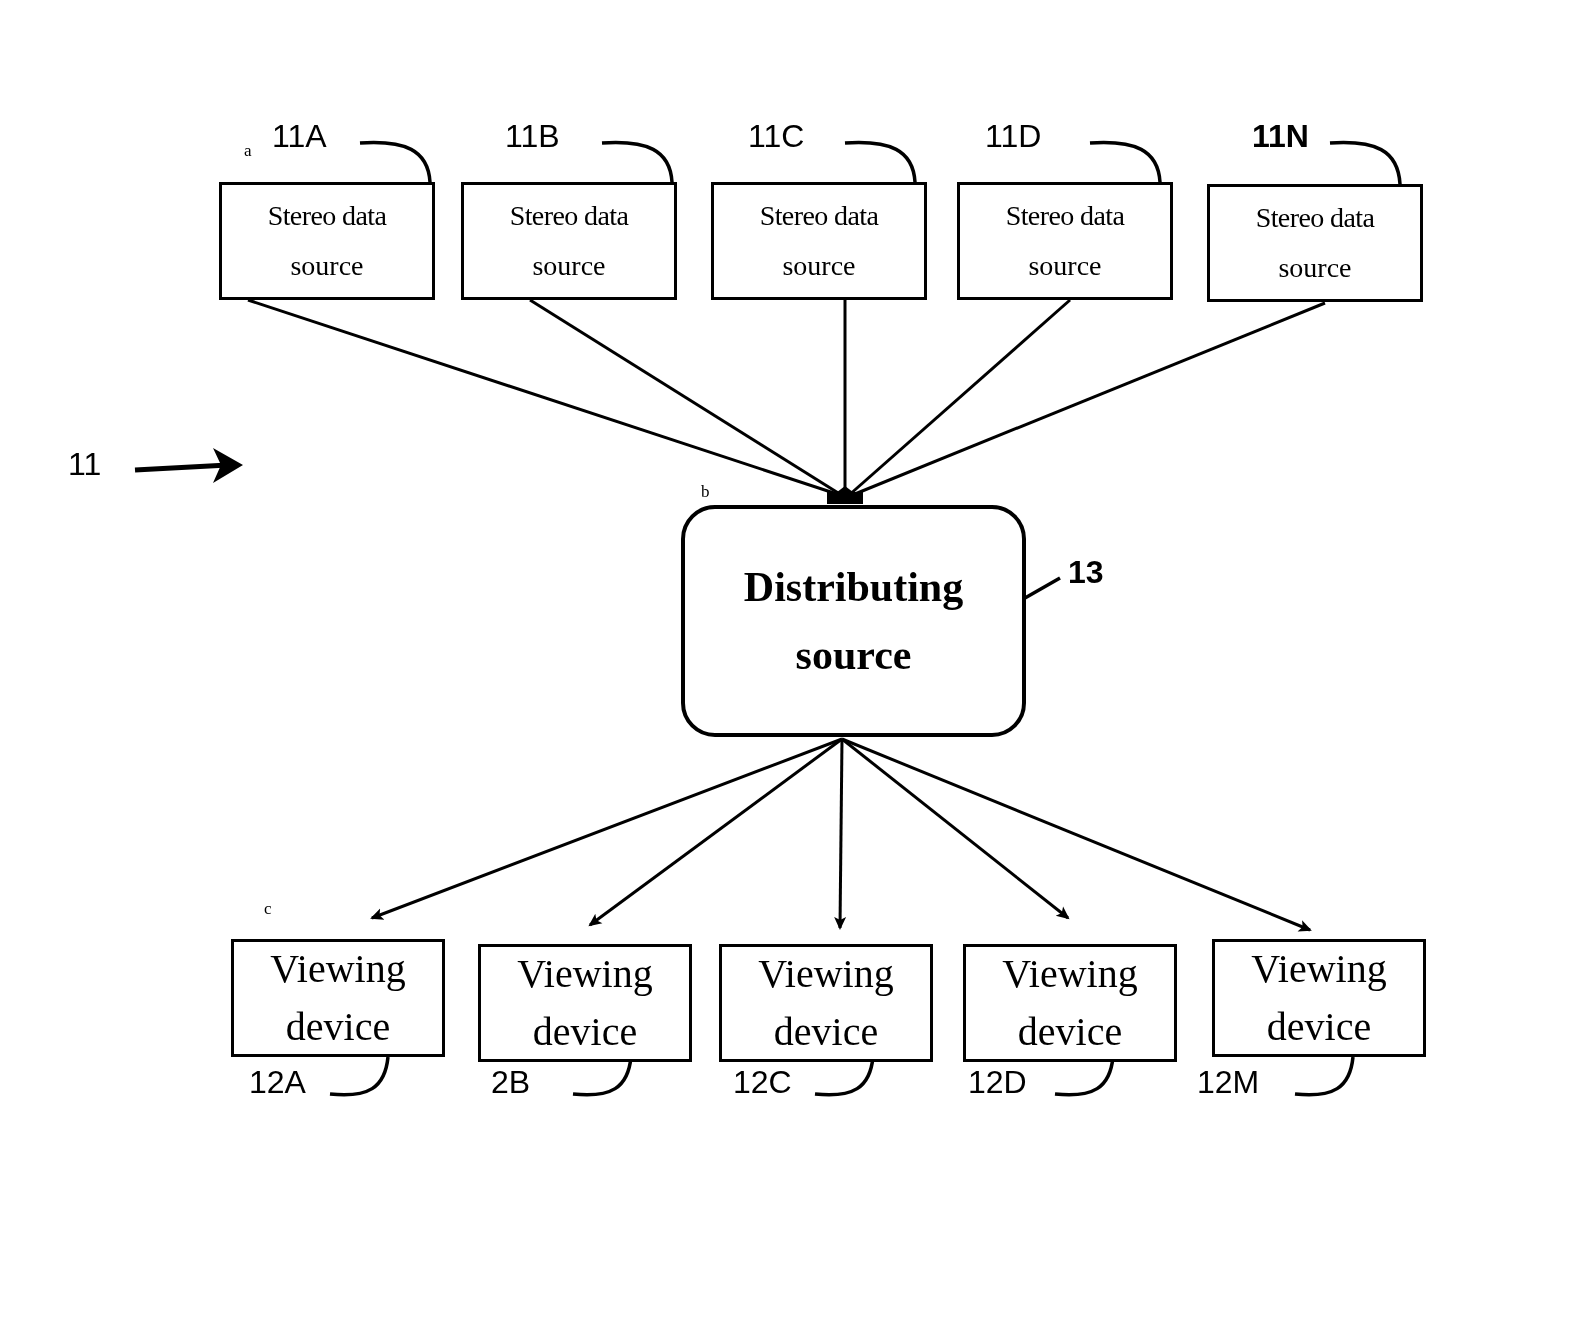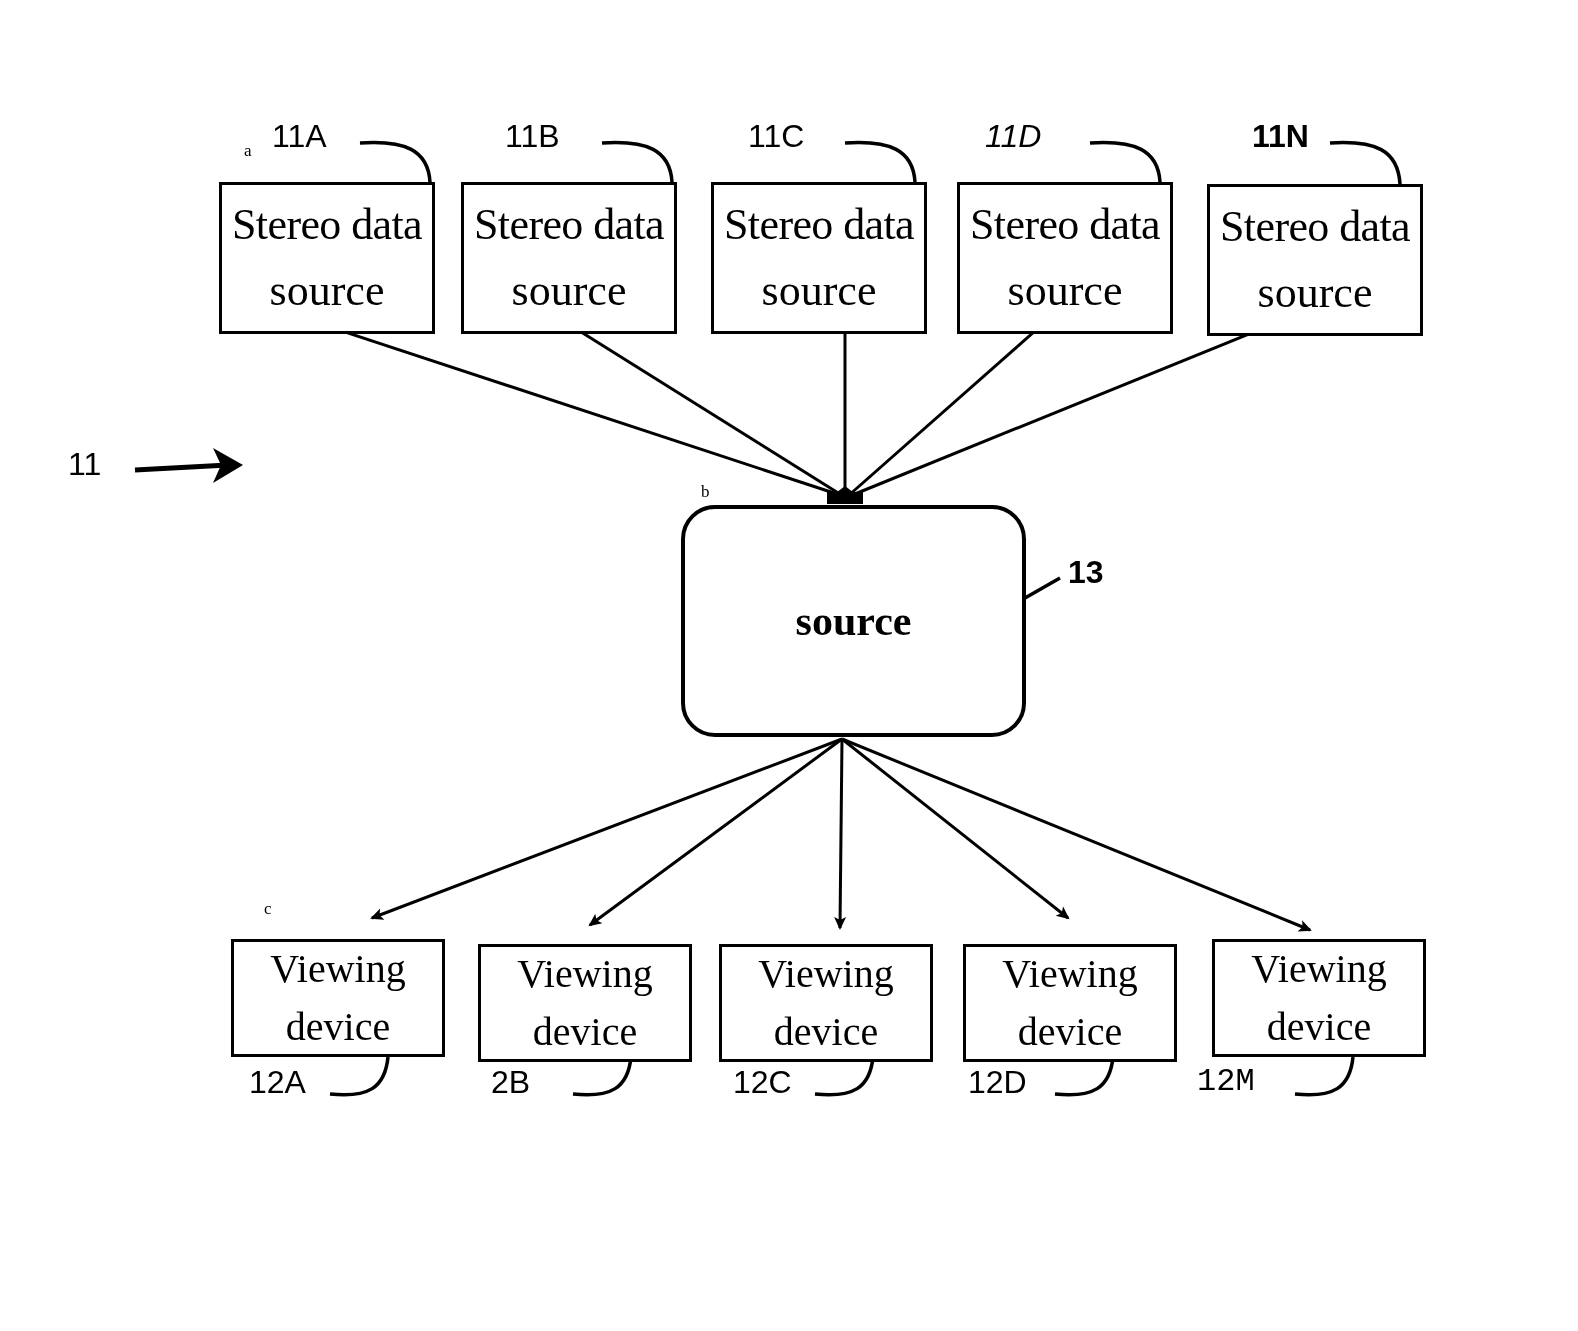--- a/index.html
+++ b/index.html
@@ -42,22 +42,22 @@
     z-index: 3;
   }
   .node-box .l1,
   .node-box .l2 {
     display: block;
     white-space: nowrap;
   }
 
   .source-box {
     width: 216px;
-    height: 152px;
-    font-size: 44px;
+    height: 118px;
+    font-size: 28px;
   }
   .source-box .l1 { margin-bottom: 22px; letter-spacing: -0.6px; }
   .source-box .l2 { }
 
   .viewer-box {
     width: 214px;
     height: 118px;
     font-size: 40px;
   }
   .viewer-box .l1 { margin-bottom: 18px; }
@@ -153,21 +153,21 @@
     </g>
   </svg>
 
   <div class="ref-num" style="left:68px; top:448px;">11</div>
 
   <div class="ref-small" style="left:244px; top:142px;">a</div>
 
   <div class="ref-num" style="left:272px; top:120px;">11A</div>
   <div class="ref-num" style="left:505px; top:120px;">11B</div>
   <div class="ref-num" style="left:748px; top:120px;">11C</div>
-  <div class="ref-num" style="left:985px; top:120px;font-style:italic;">11D</div>
+  <div class="ref-num" style="left:985px; top:120px;">11D</div>
   <div class="ref-num" style="left:1252px; top:120px;font-weight:bold;">11N</div>
 
   <div class="node-box source-box" style="left:219px; top:182px;">
     <span class="l1">Stereo data</span>
     <span class="l2">source</span>
   </div>
   <div class="node-box source-box" style="left:461px; top:182px;">
     <span class="l1">Stereo data</span>
     <span class="l2">source</span>
   </div>
@@ -180,20 +180,21 @@
     <span class="l2">source</span>
   </div>
   <div class="node-box source-box" style="left:1207px; top:184px;">
     <span class="l1">Stereo data</span>
     <span class="l2">source</span>
   </div>
 
   <div class="ref-small" style="left:701px; top:483px;">b</div>
 
   <div class="hub-box" style="left:681px; top:505px; width:345px; height:232px;">
+    <span class="l1">Distributing</span>
     <span class="l2">source</span>
   </div>
 
   <div class="ref-num" style="left:1068px; top:556px;font-weight:bold;">13</div>
 
   <div class="ref-small" style="left:264px; top:900px;">c</div>
 
   <div class="node-box viewer-box" style="left:231px; top:939px;">
     <span class="l1">Viewing</span>
     <span class="l2">device</span>
@@ -212,15 +213,15 @@
   </div>
   <div class="node-box viewer-box" style="left:1212px; top:939px;">
     <span class="l1">Viewing</span>
     <span class="l2">device</span>
   </div>
 
   <div class="ref-num" style="left:249px; top:1066px;">12A</div>
   <div class="ref-num" style="left:491px; top:1066px;">2B</div>
   <div class="ref-num" style="left:733px; top:1066px;">12C</div>
   <div class="ref-num" style="left:968px; top:1066px;">12D</div>
-  <div class="ref-num" style="left:1197px; top:1066px;font-family:Liberation Mono, monospace;">12M</div>
+  <div class="ref-num" style="left:1197px; top:1066px;">12M</div>
 
 </div>
 
 </body></html>

